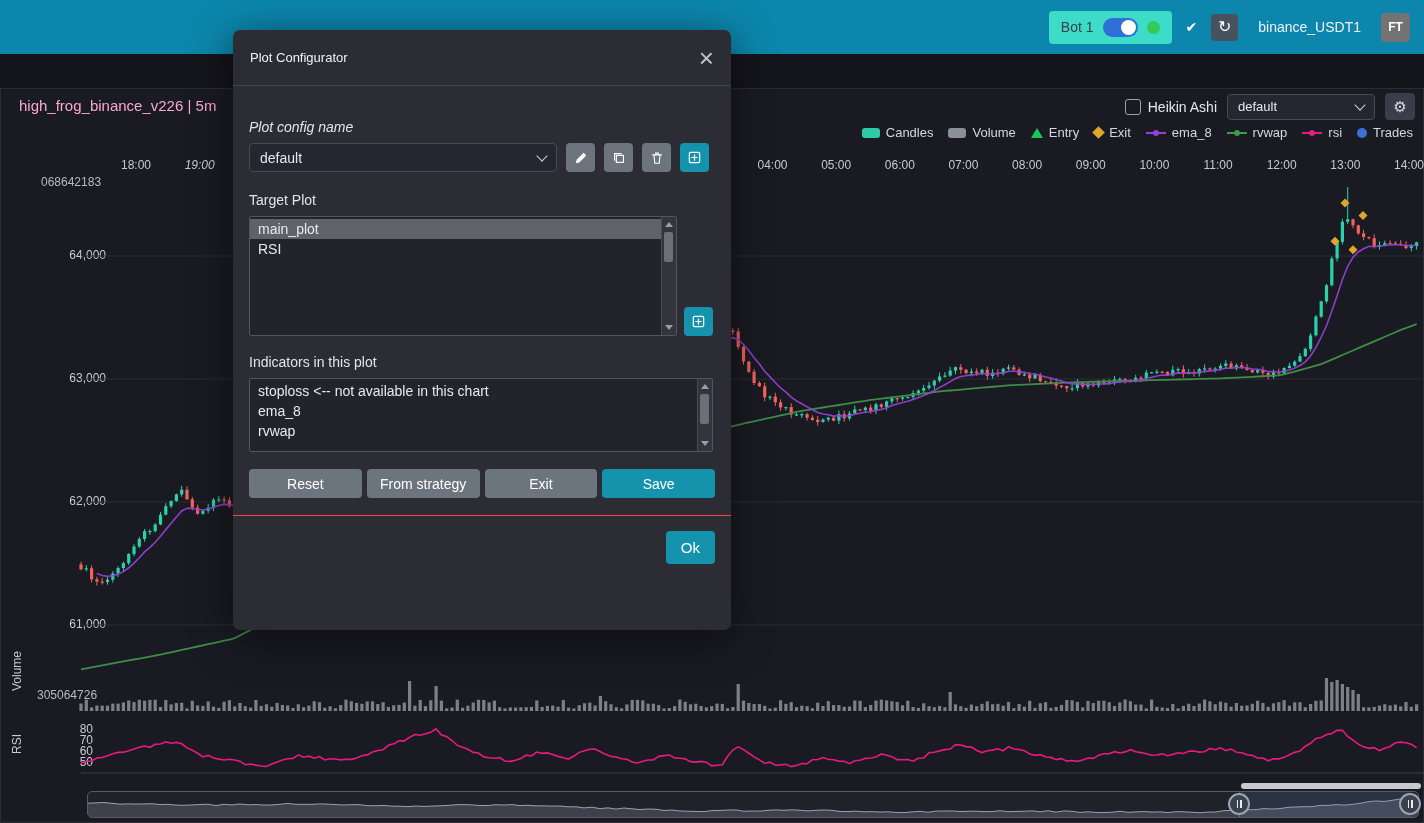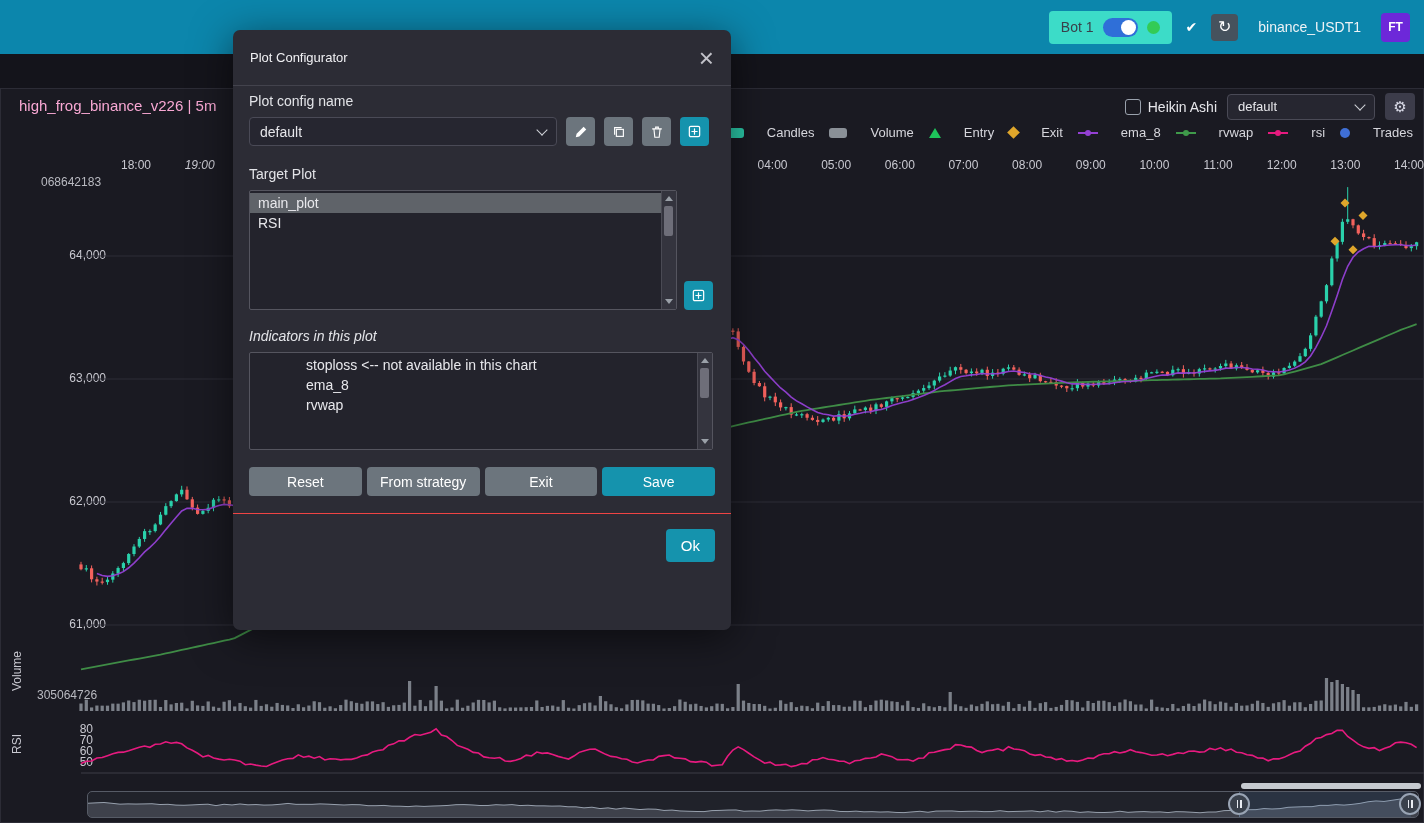--- a/index.html
+++ b/index.html
@@ -8,34 +8,34 @@
   
   .navbar{position:absolute;top:0;left:0;right:0;height:54px;background:#0c86ac;display:flex;align-items:center;justify-content:flex-end;gap:14px;padding:0 14px;box-sizing:border-box;z-index:5;}
   .bot-pill{display:flex;align-items:center;gap:9px;background:#3cdcc8;border-radius:4px;height:33px;padding:0 12px;cursor:pointer;}
   .bot-pill .bname{font-size:14px;color:#39404a;}
   .toggle{position:relative;width:35px;height:19px;border-radius:10px;background:#2f6fd8;}
   .toggle .knob{position:absolute;right:2px;top:2px;width:15px;height:15px;border-radius:50%;background:#fff;}
   .online-dot{width:13px;height:13px;border-radius:50%;background:#33cb55;}
   .nav-check{color:#fff;font-size:14px;}
   .nav-refresh{width:27px;height:27px;border-radius:4px;background:#46525d;border:none;color:#fff;font-size:16px;line-height:1;display:flex;align-items:center;justify-content:center;cursor:pointer;padding:0;}
   .nav-user{color:#eef3f6;font-size:14px;margin:0 6px;}
-  .nav-logo{width:29px;height:29px;border-radius:4px;background:#6d28d9;border:none;color:#fff;font-weight:bold;font-size:12px;cursor:pointer;}
+  .nav-logo{width:29px;height:29px;border-radius:4px;background:#737373;border:none;color:#fff;font-weight:bold;font-size:12px;cursor:pointer;}
 
   
   .chart-card{position:absolute;left:0;top:88px;right:0;bottom:0;background:#1a1a22;border:1px solid #2c2c36;box-sizing:border-box;}
   .chart-title{position:absolute;left:18px;top:8px;font-size:15px;color:#f9a8d4;z-index:3;}
   .chart-controls{position:absolute;top:4px;right:8px;display:flex;align-items:center;gap:10px;z-index:3;}
   .ha{display:flex;align-items:center;gap:7px;font-size:14px;color:#e6e6ea;}
   .checkbox{width:14px;height:14px;border:1px solid #9aa2ad;border-radius:3px;background:transparent;cursor:pointer;}
   .select{display:flex;align-items:center;justify-content:space-between;background:#262630;border:1px solid #4a4a56;border-radius:4px;color:#e6e6ea;cursor:pointer;box-sizing:border-box;}
   .select.small{width:148px;height:26px;font-size:13px;padding:0 10px;}
   .chev{width:7px;height:7px;border-right:1.5px solid #cfd2d8;border-bottom:1.5px solid #cfd2d8;transform:rotate(45deg);margin-top:-4px;}
   .gear-btn{width:30px;height:27px;border-radius:4px;background:#3c3c4a;border:none;color:#d8d9e6;font-size:15px;cursor:pointer;padding:0;}
   .legend{position:absolute;top:36px;right:10px;display:flex;gap:15px;align-items:center;font-size:13px;color:#d6d6dc;z-index:3;}
-  .legend .litem{display:flex;align-items:center;gap:23px;cursor:pointer;}
+  .legend .litem{display:flex;align-items:center;gap:6px;cursor:pointer;}
 
   .tlabel{position:absolute;width:44px;text-align:center;font-size:12px;color:#c9c9d1;top:69px;}
   .plabel{position:absolute;width:70px;text-align:right;font-size:12px;color:#c9c9d1;left:35px;}
   .mlabel{position:absolute;font-size:12px;color:#b9bac1;}
   .rot{position:absolute;font-size:12px;color:#c9c9d1;transform:translate(-50%,-50%) rotate(-90deg);}
   .rtick{position:absolute;width:40px;text-align:right;font-size:12px;color:#c9c9d1;left:52px;}
 
   #chart-canvas{position:absolute;left:0;top:0;width:1424px;height:735px;}
 
   .scroll-thumb{position:absolute;left:1240px;top:694px;width:180px;height:6px;border-radius:3px;background:#c6cad0;cursor:pointer;}
@@ -46,38 +46,38 @@
   .zoom-handle.left{left:1227px;}
   .zoom-handle.right{left:1398px;}
 
   
   .modal{position:absolute;left:233px;top:30px;width:498px;height:600px;background:#2c2c35;border-radius:7px;box-shadow:0 8px 40px rgba(0,0,0,.55);z-index:50;box-sizing:border-box;}
   .modal-header{height:56px;display:flex;align-items:center;justify-content:space-between;padding:0 17px;border-bottom:1px solid #43434d;box-sizing:border-box;}
   .modal-header h2{margin:0;font-size:13px;font-weight:500;color:#f1f1f4;}
   .mclose{background:none;border:none;color:#c2c2c9;font-size:26px;line-height:1;cursor:pointer;padding:0;}
   .modal-body{padding:0 16px;}
   .field-label{font-size:14px;color:#e3e4e8;}
-  .lab1{margin-top:7px;}
+  .lab1{margin-top:33px;font-style:italic;}
   .config-row{display:flex;align-items:center;gap:9px;margin-top:8px;}
   .modal-select{width:308px;height:29px;font-size:14px;padding:0 10px;flex:none;}
   .icon-btn{width:29px;height:29px;border-radius:4px;border:none;display:flex;align-items:center;justify-content:center;cursor:pointer;padding:0;flex:none;}
   .icon-btn.gray{background:#6c757d;}
   .icon-btn.teal{background:#1593ad;}
   .lab2{margin-top:20px;}
   .target-row{display:flex;align-items:flex-end;gap:7px;margin-top:8px;}
   .listbox{position:relative;background:#23232c;border:1px solid #55555f;border-radius:2px;box-sizing:border-box;overflow:hidden;padding:2px 0;}
   .listbox .litm{font-size:14px;color:#e8e8ec;line-height:20px;padding:0 8px;margin-right:14px;cursor:pointer;white-space:nowrap;}
   .listbox .litm.selected{background:#5f6369;}
   #target-list{width:428px;height:120px;}
-  #indicator-list{width:464px;height:98px;margin-top:8px;padding-left:48px;}
+  #indicator-list{width:464px;height:74px;margin-top:8px;}
   .vscroll{position:absolute;top:0;right:0;bottom:0;width:14px;background:#34343e;border-left:1px solid #4a4a54;}
   .tri-up{width:0;height:0;border-left:4px solid transparent;border-right:4px solid transparent;border-bottom:5px solid #9aa0a8;position:absolute;top:5px;left:3px;}
   .tri-down{width:0;height:0;border-left:4px solid transparent;border-right:4px solid transparent;border-top:5px solid #9aa0a8;position:absolute;bottom:5px;left:3px;}
   .vthumb{position:absolute;top:15px;left:2px;width:9px;height:30px;background:#6e6e79;border-radius:2px;}
-  .lab3{margin-top:18px;font-style:italic;}
+  .lab3{margin-top:18px;}
   .action-row{display:flex;gap:5px;margin-top:5px;}
   .btn{height:29px;border:none;border-radius:4px;font-size:14px;color:#fff;cursor:pointer;font-family:"Liberation Sans",sans-serif;}
   .btn-gray{background:#6c757d;}
   .btn-teal{background:#1593ad;}
   .btn-remove{background:#5d646b;color:#a7acb1;width:230px;}
   .btn-add{flex:1;}
   .row2{display:flex;gap:5px;margin-top:17px;}
   .row2 .btn{flex:1;}
   .modal-footer{margin-top:17px;border-top:1px solid #ef4444;padding:15px 16px 0 16px;display:flex;justify-content:flex-end;}
   .btn-ok{height:33px;padding:0 15px;font-size:15px;}

